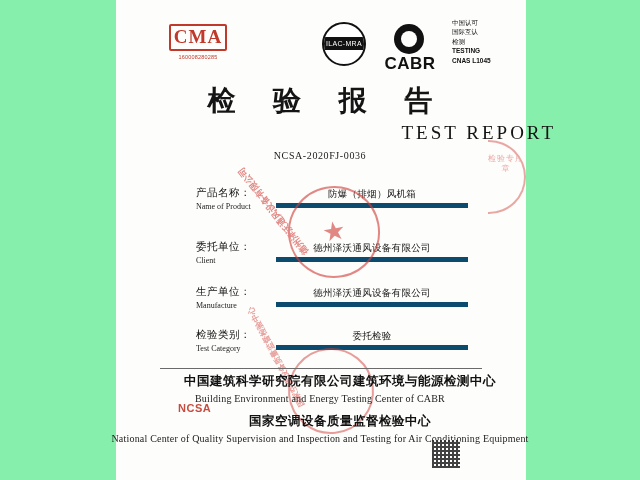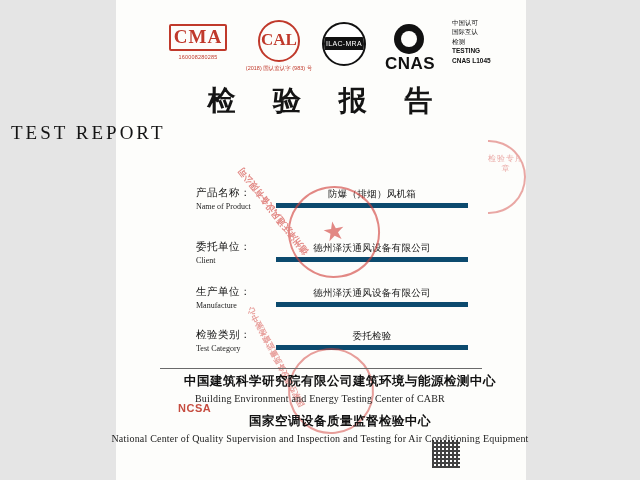--- a/index.html
+++ b/index.html
@@ -11,21 +11,21 @@
     width: 640px;
     height: 480px;
     overflow: hidden;
     font-family: "Liberation Serif", serif;
     color: #1a1a1a;
   }
   .page {
     position: relative;
     width: 640px;
     height: 480px;
-    background: #e5e5e5;
+    background: #86efac;
   }
   .doc {
     position: absolute;
     left: 116px;
     top: 0px;
     width: 410px;
     height: 480px;
     background: #fdfdfb;
   }
 
@@ -149,23 +149,23 @@
     text-align: center;
     font-family: "DejaVu Serif", serif;
     font-size: 28px;
     font-weight: bold;
     letter-spacing: 14px;
     text-indent: 14px;
     color: #141414;
   }
   .title-en {
     position: absolute;
-    left: 8px; top: 122px;
+    left: 16px; top: 122px;
     width: 540px;
-    text-align: left;
+    text-align: right;
     font-family: "Liberation Serif", serif;
     font-size: 19px;
     letter-spacing: 3px;
     text-indent: 3px;
     color: #141414;
   }
   .report-no {
     position: absolute;
     left: 0; top: 150px;
     width: 640px;
@@ -364,46 +364,43 @@
 <div class="page">
   <div class="doc"></div>
 
   <div class="marks">
 
     <div class="mark mark-cma">
       <div class="cma-box">CMA</div>
       <div class="cma-sub">160008280285</div>
     </div>
 
-    <div class="mark mark-cal">
-      <div class="cal-circle">CAL</div>
-      <div class="cal-sub">(2018) 国认监认字 (983) 号</div>
-    </div>
 
     <div class="mark mark-ilac">
       <div class="ilac-circle">
         <div class="band">ILAC-MRA</div>
       </div>
     </div>
 
     <div class="mark mark-cnas">
-      <span class="cnas-circle"></span><span class="cnas-word">CNAS</span>
+      <span class="cnas-circle"></span><span class="cnas-word">CABR</span>
     </div>
 
     <div class="mark mark-txt">
       <div>中国认可</div>
       <div>国际互认</div>
       <div>检测</div>
       <div class="bold">TESTING</div>
       <div class="bold">CNAS L1045</div>
     </div>
   </div>
 
   <div class="title-cn">检 验 报 告</div>
   <div class="title-en">TEST REPORT</div>
+  <div class="report-no">NCSA-2020FJ-0036</div>
 
   <div class="field f1">
     <div class="label">
       <div class="cn">产品名称：</div>
       <div class="en">Name of Product</div>
     </div>
     <div class="value">防爆（排烟）风机箱</div>
   </div>
 
   <div class="field f2">

